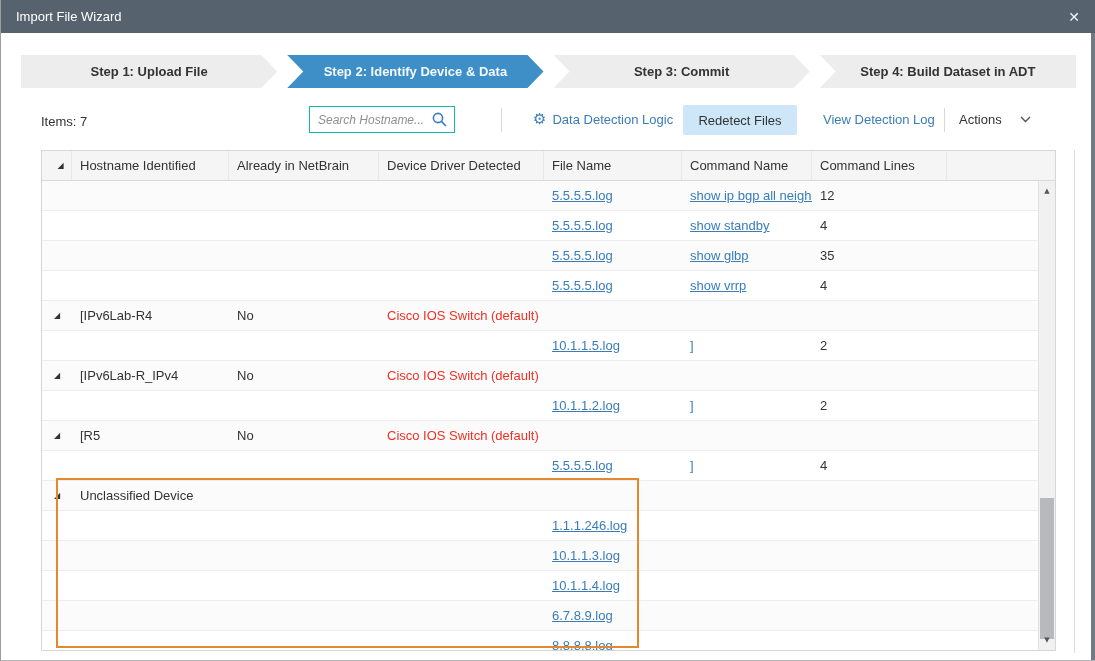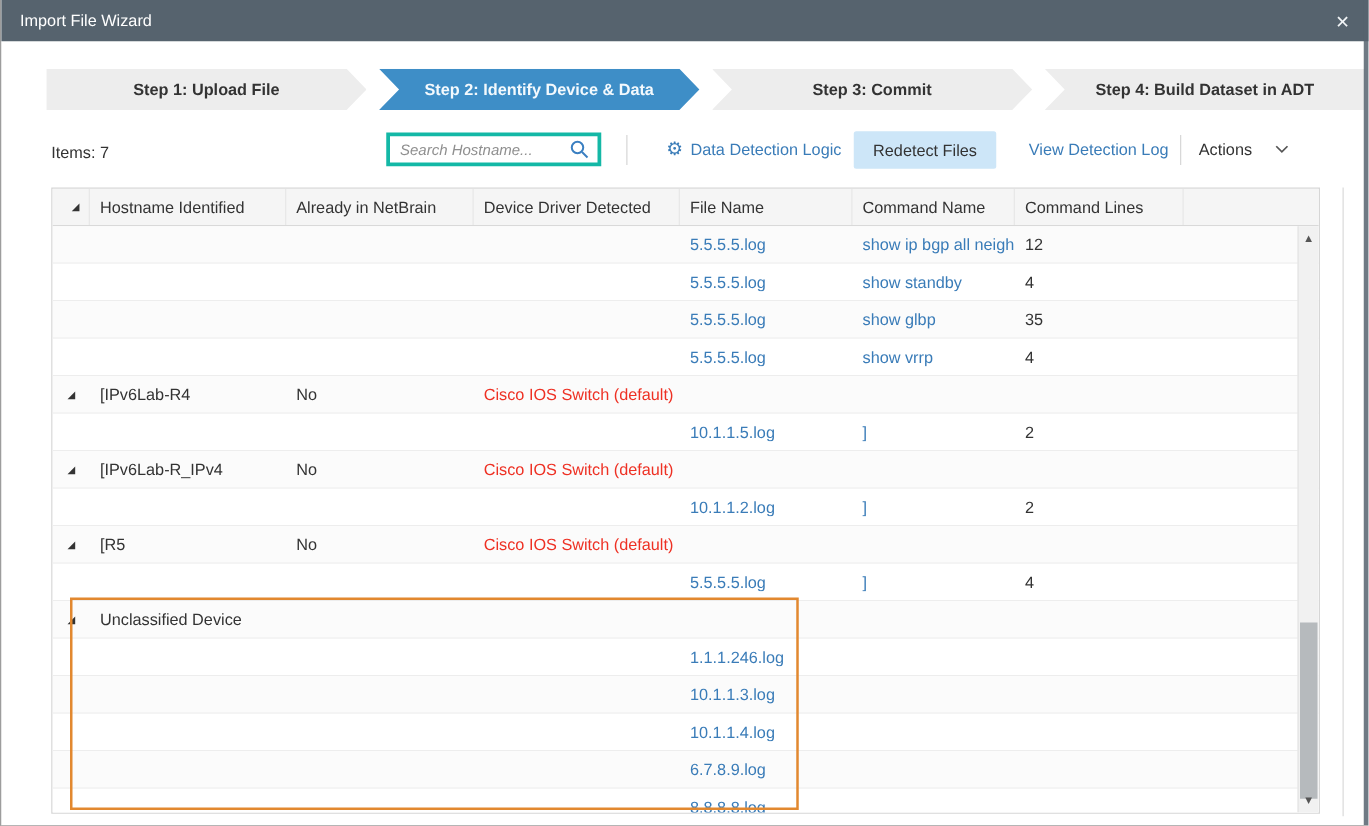--- a/index.html
+++ b/index.html
@@ -14,36 +14,36 @@
   .right-edge { position:absolute; right:0; top:0; width:4px; height:100%; background: var(--titlebar,#56636e); opacity:.85; }
 
   
   .titlebar {
     height: 33px; background: var(--titlebar, #56636e); color: #fff;
     display: flex; align-items: center; padding: 0 15px; font-size: 13px;
   }
   .titlebar .close { margin-left: auto; font-size: 14px; cursor: pointer; color:#f2f5f7; }
 
   
-  .steps { position: absolute; left: 36px; top: 55px; width: 1055px; height: 33px; display: flex; gap: 10px; }
+  .steps { position: absolute; left: 20px; top: 55px; width: 1055px; height: 33px; display: flex; gap: 10px; }
   .step {
     flex: 1; display: flex; align-items: center; justify-content: center;
     background: #ededed; color: #333; font-size: 13px; font-weight: bold;
     clip-path: polygon(0 0, calc(100% - 16px) 0, 100% 50%, calc(100% - 16px) 100%, 0 100%, 16px 50%);
   }
   .step.first { clip-path: polygon(0 0, calc(100% - 16px) 0, 100% 50%, calc(100% - 16px) 100%, 0 100%); }
   .step.last  { clip-path: polygon(0 0, 100% 0, 100% 100%, 0 100%, 16px 50%); }
   .step.active { background: var(--accent-blue, #3e8ec7); color: #f3f9fd; }
 
   
   .toolbar-item { position: absolute; font-size: 13px; color: #333; }
   .items-count { left: 40px; top: 114px; }
   .searchbox {
-    left: 308px; top: 106px; width: 172px; height: 27px;
-    border: 3px solid #14b8a6; background: #fff;
+    left: 308px; top: 106px; width: 146px; height: 27px;
+    border: 1px solid #14b8a6; background: #fff;
     display: flex; align-items: center; padding: 0 6px 0 8px;
   }
   .searchbox input {
     border: none; outline: none; flex: 1; min-width: 0;
     font-size: 12px; font-style: italic; color: #666;
     font-family: "Liberation Sans", sans-serif; background: transparent;
   }
   .searchbox input::placeholder { color: #8f8f8f; font-style: italic; }
   .v-divider { position: absolute; width: 1px; height: 24px; background: #d8d8d8; top: 108px; }
   .div1 { left: 500px; } .div2 { left: 943px; }
@@ -66,21 +66,21 @@
   .th { display: flex; align-items: center; padding-left: 8px; font-size: 13px; color: #333; border-right: 1px solid #e8e8e8; }
   .th:last-child { border-right: none; }
   .row { display: flex; height: 30px; align-items: center; font-size: 13px; color: #333; border-bottom: 1px solid #ededed; background: #fff; }
   .row:nth-child(odd) { background: #fbfbfb; }
   .c0 { width: 30px; display: flex; justify-content: center; }
   .c1 { width: 157px; } .c2 { width: 150px; } .c3 { width: 165px; }
   .c4 { width: 138px; } .c5 { width: 130px; } .c6 { width: 135px; } .c7 { flex: 1; }
   .cell { padding-left: 8px; white-space: nowrap; overflow: hidden; }
   .tri { font-family: "DejaVu Sans", sans-serif; font-size: 8px; color: #333; line-height: 1; }
   .driver { color: var(--error-red, #ee3124); }
-  .file, .cmd { color: var(--link-blue, #4285b4); cursor: pointer; }
+  .file, .cmd { color: var(--link-blue, #4285b4); cursor: pointer; text-decoration: underline; }
 
   
   .scrollbar { position: absolute; right: 0; top: 30px; bottom: 0; width: 17px; background: #f1f1f1; border-left: 1px solid #e3e3e3; }
   .sb-btn { position: absolute; left: 0; width: 100%; height: 16px; display: flex; align-items: center; justify-content: center; font-size: 7px; color: #555; font-family: "DejaVu Sans", sans-serif; }
   .sb-up { top: 2px; } .sb-down { bottom: 2px; }
   .sb-thumb { position: absolute; left: 1px; right: 1px; top: 317px; height: 141px; background: #b6babd; }
 
   
   .gutter-line { position: absolute; left: 1073px; top: 150px; height: 503px; width: 1px; background: #dcdcdc; }
 

